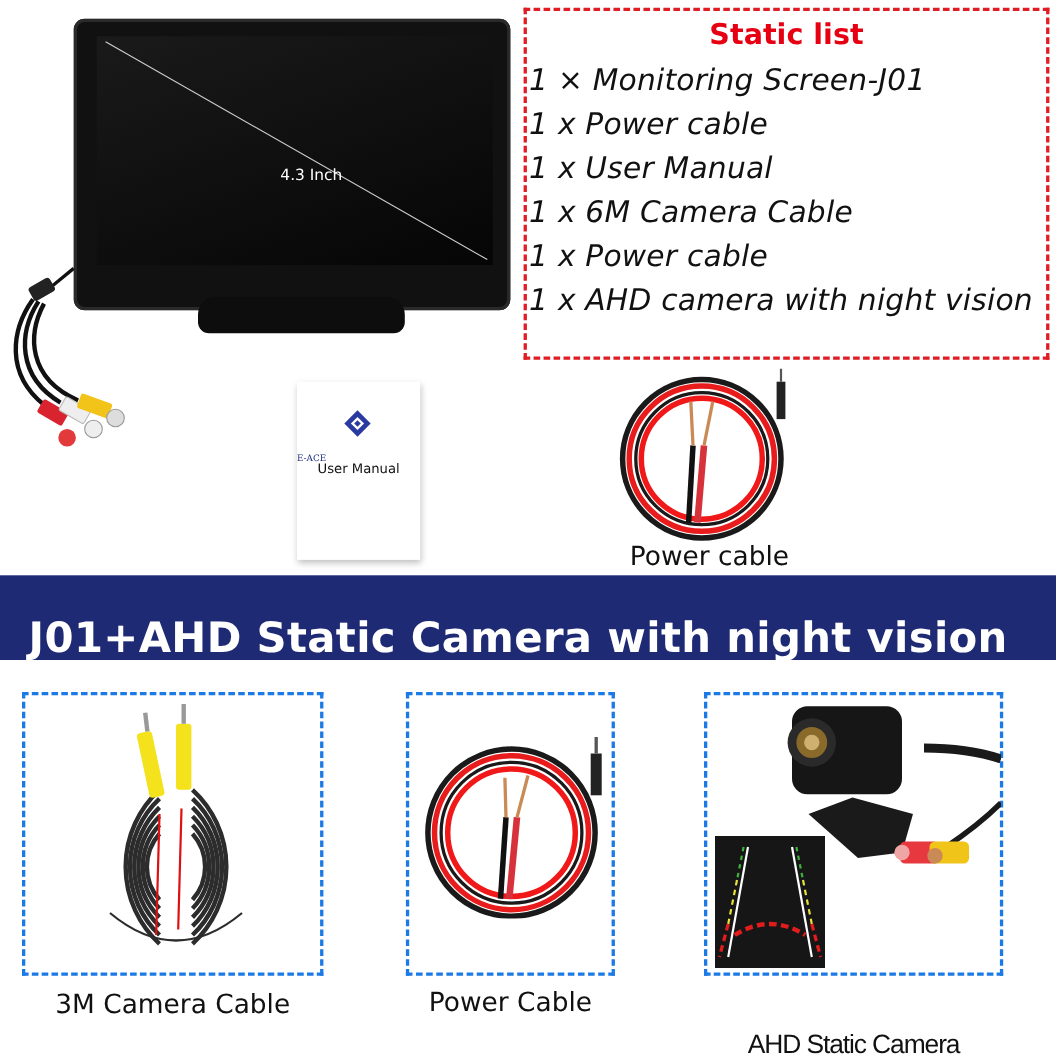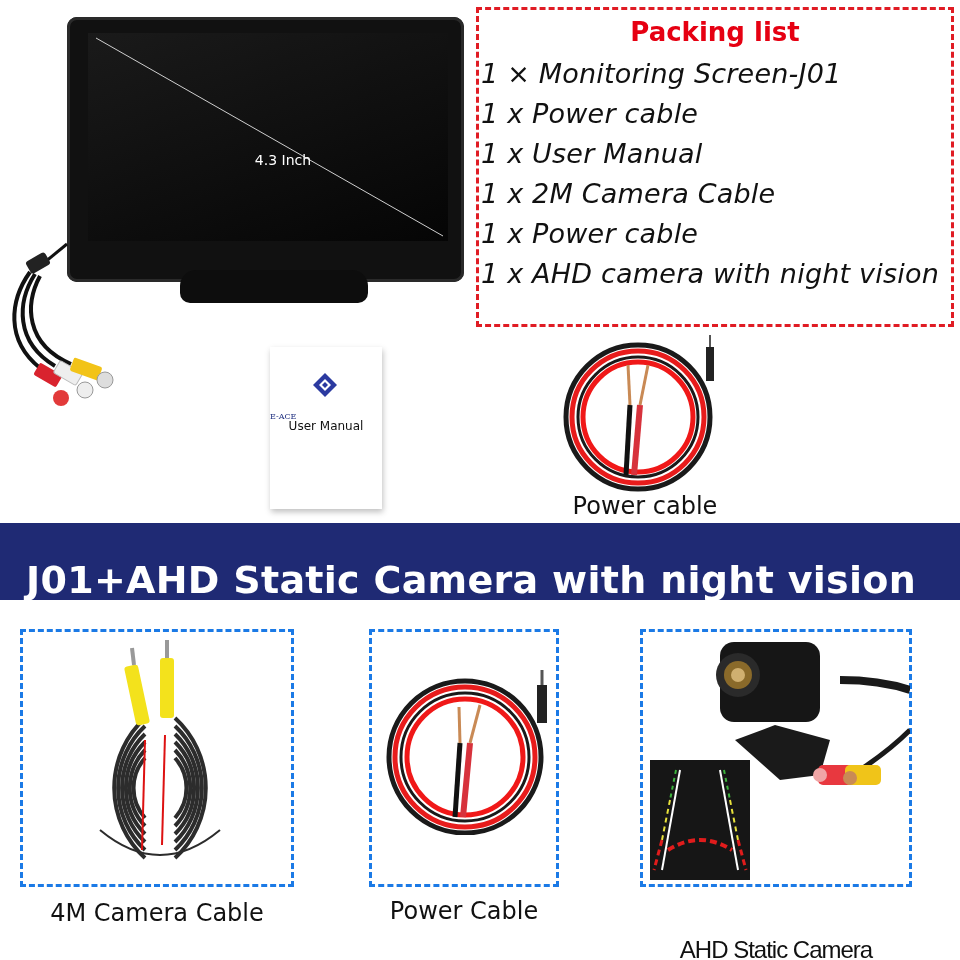--- a/index.html
+++ b/index.html
@@ -71,26 +71,26 @@
   <path d="M35 36 C20 64,20 104,66 124" stroke="#111" stroke-width="4" fill="none"></path>
   <rect x="30" y="128" width="26" height="14" rx="2" fill="#d9232e" transform="rotate(30 43 135)"></rect>
   <rect x="50" y="126" width="26" height="14" rx="2" fill="#eee" stroke="#bbb" transform="rotate(30 63 133)"></rect>
   <rect x="66" y="122" width="30" height="14" rx="2" fill="#f2c318" transform="rotate(20 81 129)"></rect>
   <circle cx="100" cy="140" r="8" fill="#ddd" stroke="#999"></circle>
   <circle cx="80" cy="150" r="8" fill="#eee" stroke="#999"></circle>
   <circle cx="56" cy="158" r="8" fill="#e23a3a"></circle>
 </svg>
 
 <div class="abs packing">
-  <div class="packing-title">Packing list</div>
+  <div class="packing-title">Static list</div>
   <ul class="packing-list">
     <li>1 × Monitoring Screen-J01</li>
     <li>1 x Power cable</li>
     <li>1 x User Manual</li>
-    <li>1 x 2M Camera Cable</li>
+    <li>1 x 6M Camera Cable</li>
     <li>1 x Power cable</li>
     <li>1 x AHD camera with night vision</li>
   </ul>
 </div>
 
 <div class="abs manual">
   <svg class="manual-logo" viewBox="0 0 30 30">
     <polygon points="15,4 27,16 15,28 3,16" fill="#2b3aa0"></polygon>
     <polygon points="15,10 21,16 15,22 9,16" fill="#fff"></polygon>
     <polygon points="15,13 18,16 15,19 12,16" fill="#2b3aa0"></polygon>
@@ -134,21 +134,21 @@
       <path d="M115 118 A45 45 0 0 1 115 178"></path>
   </g>
   <path d="M40 190 Q100 240 160 190" stroke="#2c2c2c" stroke-width="2" fill="none"></path>
   <line x1="85" y1="100" x2="82" y2="210" stroke="#d11" stroke-width="2"></line>
   <line x1="105" y1="95" x2="102" y2="205" stroke="#d11" stroke-width="2"></line>
   <rect x="70" y="25" width="14" height="60" rx="3" fill="#f3e21c" transform="rotate(-12 77 55)"></rect>
   <rect x="100" y="18" width="14" height="60" rx="3" fill="#f3e21c"></rect>
   <line x1="72" y1="8" x2="74" y2="25" stroke="#999" stroke-width="4"></line>
   <line x1="107" y1="0" x2="107" y2="18" stroke="#999" stroke-width="4"></line>
 </svg>
-<div class="abs caption cap1">4M Camera Cable</div>
+<div class="abs caption cap1">3M Camera Cable</div>
 
 <div class="abs item-box box2"></div>
 <svg class="abs power-bottom" viewBox="0 0 175 170">
   <circle cx="80" cy="92" r="76" fill="none" stroke="#1a1a1a" stroke-width="5"></circle>
   <circle cx="80" cy="92" r="70" fill="none" stroke="#e81c1c" stroke-width="5"></circle>
   <circle cx="80" cy="92" r="64" fill="none" stroke="#1a1a1a" stroke-width="3"></circle>
   <circle cx="80" cy="92" r="58" fill="none" stroke="#f01818" stroke-width="5"></circle>
   <path d="M70 152 L75 78" stroke="#111" stroke-width="5"></path>
   <path d="M78 152 L85 78" stroke="#d7323c" stroke-width="6"></path>
   <path d="M75 78 L74 42" stroke="#c98a55" stroke-width="3"></path>

